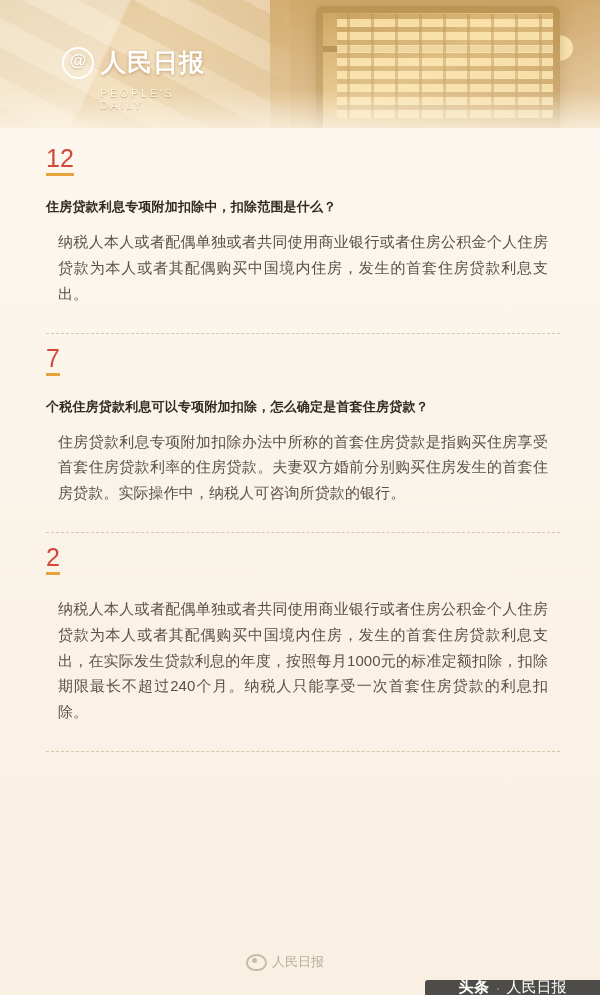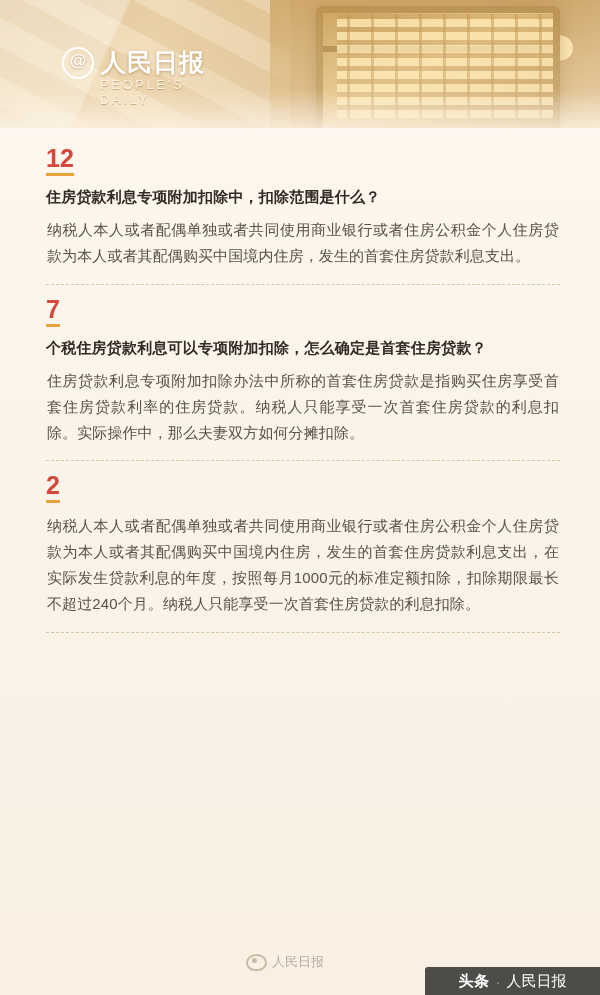--- a/index.html
+++ b/index.html
@@ -114,58 +114,58 @@
   .logo .cn {
     color: #ffffff;
     font-size: 25px;
     font-weight: bold;
     letter-spacing: 1px;
     text-shadow: 0 1px 3px rgba(130,80,25,.45);
   }
   .logo .en {
     position: absolute;
     left: 38px;
-    top: 31px;
+    top: 41px;
     color: #fdf3e2;
-    font-size: 13px;
+    font-size: 11px;
     letter-spacing: 2.6px;
     text-shadow: 0 1px 1px rgba(130,80,25,.4);
   }
 
   
   .content {
     position: relative;
     padding: 8px 40px 0 46px;
   }
   .qa {
     padding: 4px 0 10px 0;
   }
   .num {
     display: inline-block;
     color: #d4473b;
     font-size: 25px;
-    font-weight: bold;
+    font-weight: normal;
     line-height: 1;
     margin: 6px 0 9px 0;
     border-bottom: 3px solid #e6a33c;
     padding-bottom: 2px;
   }
   .q {
     color: #2f2a24;
-    font-size: 15px;
+    font-size: 13px;
     font-weight: bold;
     line-height: 1.55;
-    margin: 0 0 9px 0;
+    margin: 12px 0 9px 0;
     letter-spacing: .2px;
   }
   .a {
     color: #5a5148;
     font-size: 15px;
     line-height: 1.72;
-    margin: 1px;
+    margin: 12px;
     text-align: justify;
     letter-spacing: .1px;
   }
   .sep {
     border: 0;
     border-top: 1.5px dashed #d8c7a7;
     margin: 4px 0 2px 0;
   }
 
   
@@ -199,21 +199,21 @@
     left: 4px; top: 2.5px;
     width: 5px; height: 5px;
     border-radius: 50%;
     background: #c8bba7;
   }
   .watermark {
     position: absolute;
     right: 0;
     bottom: 0;
     width: 175px;
-    height: 28px;
+    height: 15px;
     background: rgba(30,30,30,.78);
     color: #ffffff;
     font-size: 15px;
     display: flex;
     align-items: center;
     justify-content: center;
     gap: 6px;
     border-top-left-radius: 3px;
   }
   .watermark .tt {
@@ -248,21 +248,21 @@
     <div class="qa">
       <div class="num">12</div>
       <p class="q">住房贷款利息专项附加扣除中，扣除范围是什么？</p>
       <p class="a">纳税人本人或者配偶单独或者共同使用商业银行或者住房公积金个人住房贷款为本人或者其配偶购买中国境内住房，发生的首套住房贷款利息支出。</p>
     </div>
     <hr class="sep">
 
     <div class="qa">
       <div class="num">7</div>
       <p class="q">个税住房贷款利息可以专项附加扣除，怎么确定是首套住房贷款？</p>
-      <p class="a">住房贷款利息专项附加扣除办法中所称的首套住房贷款是指购买住房享受首套住房贷款利率的住房贷款。纳税人只能享受一次首套住房贷款的利息扣除。实际操作中，那么夫妻双方如何分摊扣除。</p>
+      <p class="a">住房贷款利息专项附加扣除办法中所称的首套住房贷款是指购买住房享受首套住房贷款利率的住房贷款。夫妻双方婚前分别购买住房发生的首套住房贷款。实际操作中，纳税人可咨询所贷款的银行。</p>
     </div>
     <hr class="sep">
 
     <div class="qa">
       <div class="num">2</div>
       <p class="a">纳税人本人或者配偶单独或者共同使用商业银行或者住房公积金个人住房贷款为本人或者其配偶购买中国境内住房，发生的首套住房贷款利息支出，在实际发生贷款利息的年度，按照每月1000元的标准定额扣除，扣除期限最长不超过240个月。纳税人只能享受一次首套住房贷款的利息扣除。</p>
     </div>
     <hr class="sep">
 
 

